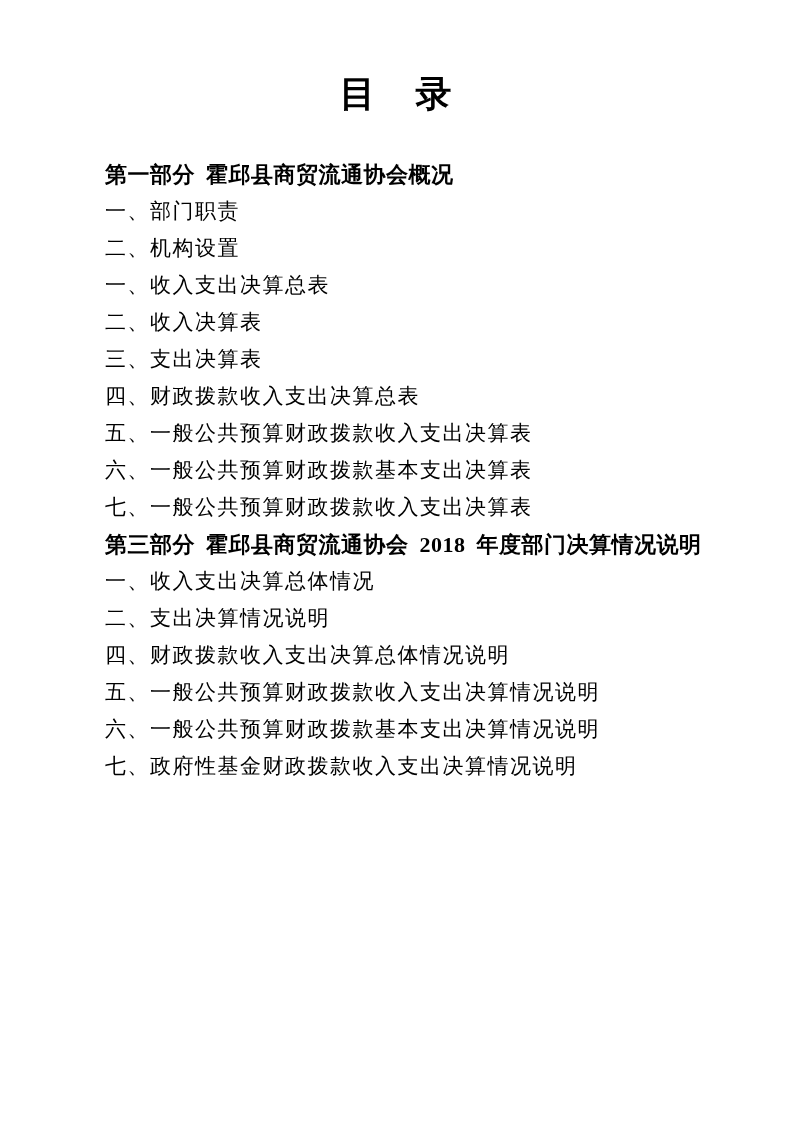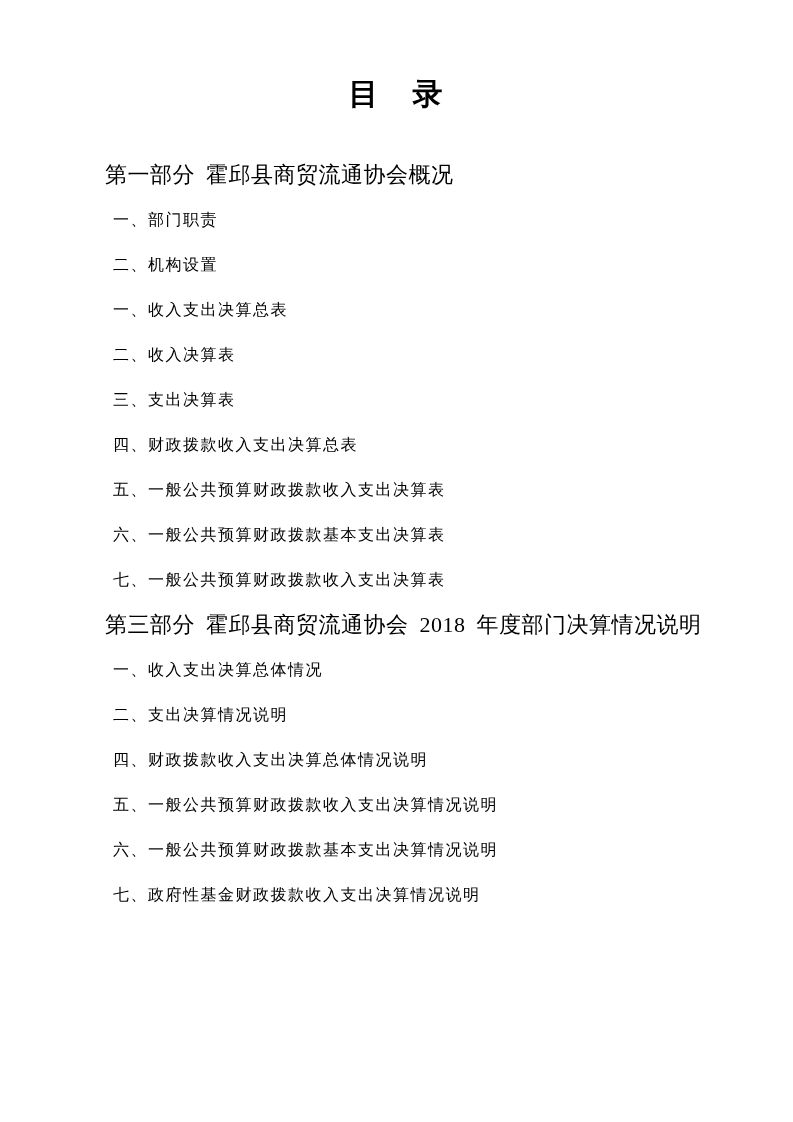--- a/index.html
+++ b/index.html
@@ -17,41 +17,41 @@
   .page {
     width: 793px;
     height: 1122px;
     background: #ffffff;
     box-sizing: border-box;
   }
   .doc-title {
     margin: 0;
     padding-top: 75px;
     text-align: center;
-    font-size: 30px;
+    font-size: 36px;
     font-weight: bold;
     line-height: 38px;
     letter-spacing: 2px;
     white-space: pre;
   }
   .toc {
     margin: 43px 80px 0 105px;
   }
   .toc-heading {
     margin: 0;
     font-size: 22px;
-    font-weight: normal;
+    font-weight: bold;
     line-height: 37px;
     letter-spacing: 0.5px;
     word-spacing: 5px;
     white-space: pre;
   }
   .toc-item {
-    margin: 8px;
-    font-size: 16px;
+    margin: 0;
+    font-size: 21px;
     font-weight: normal;
     line-height: 37px;
     letter-spacing: 1.5px;
     white-space: pre;
   }
 </style>
 </head>
 <body>
 
 <div class="page">

